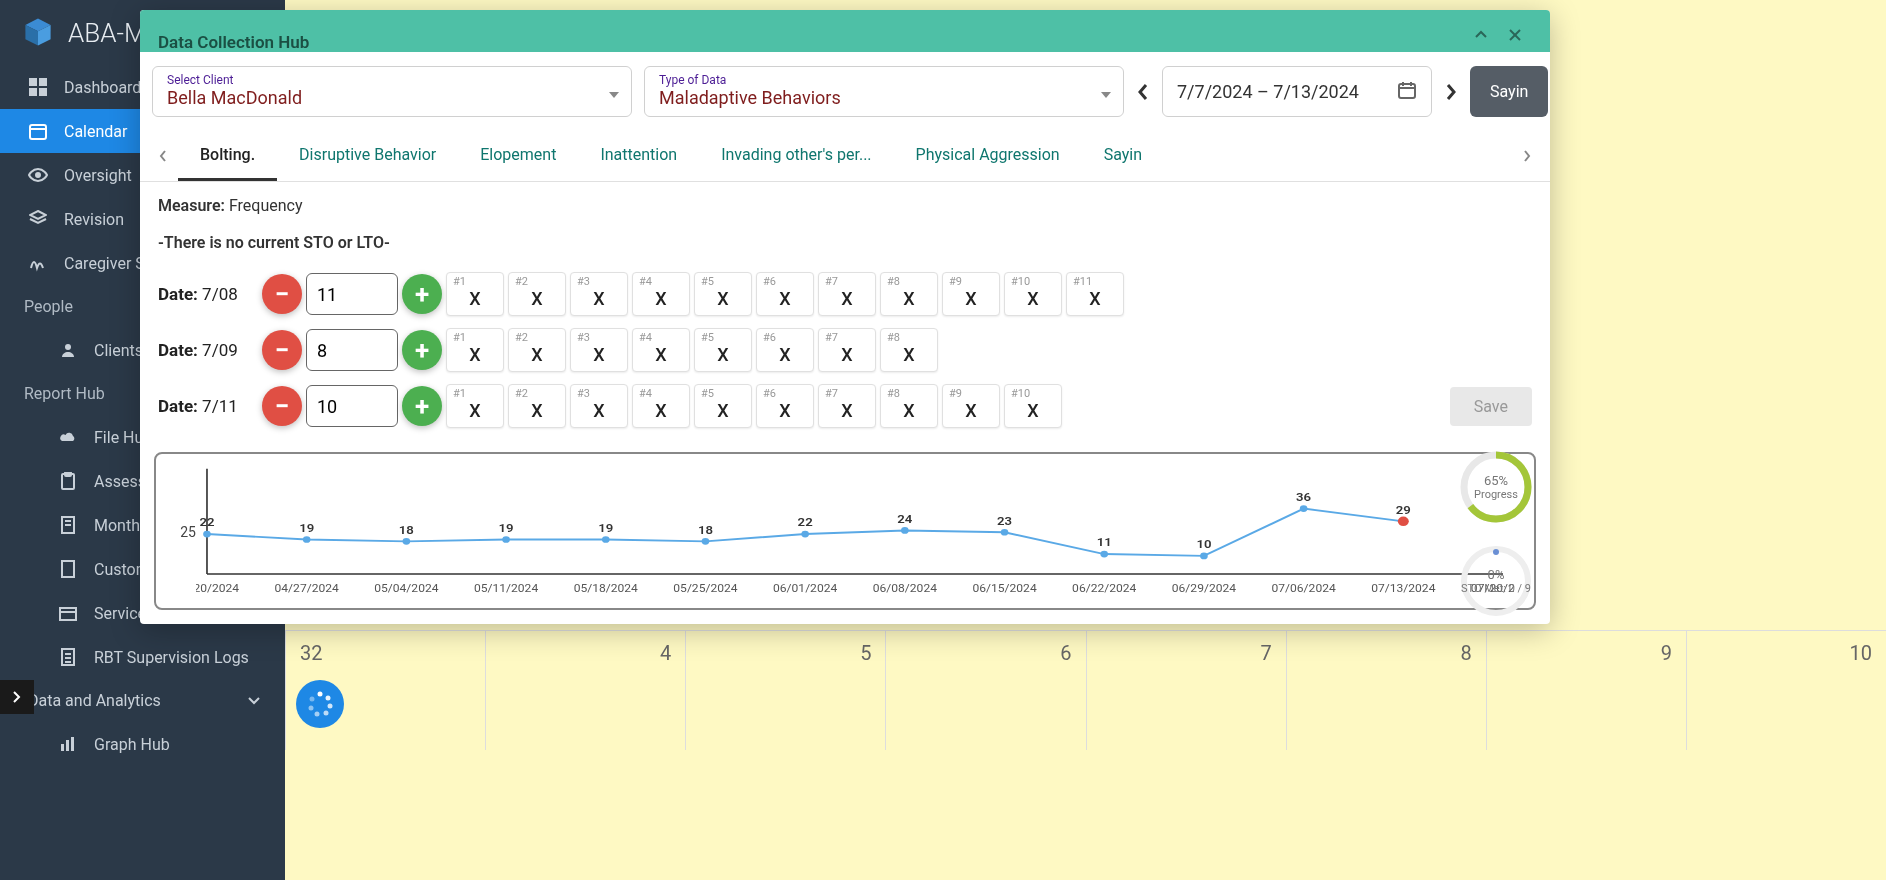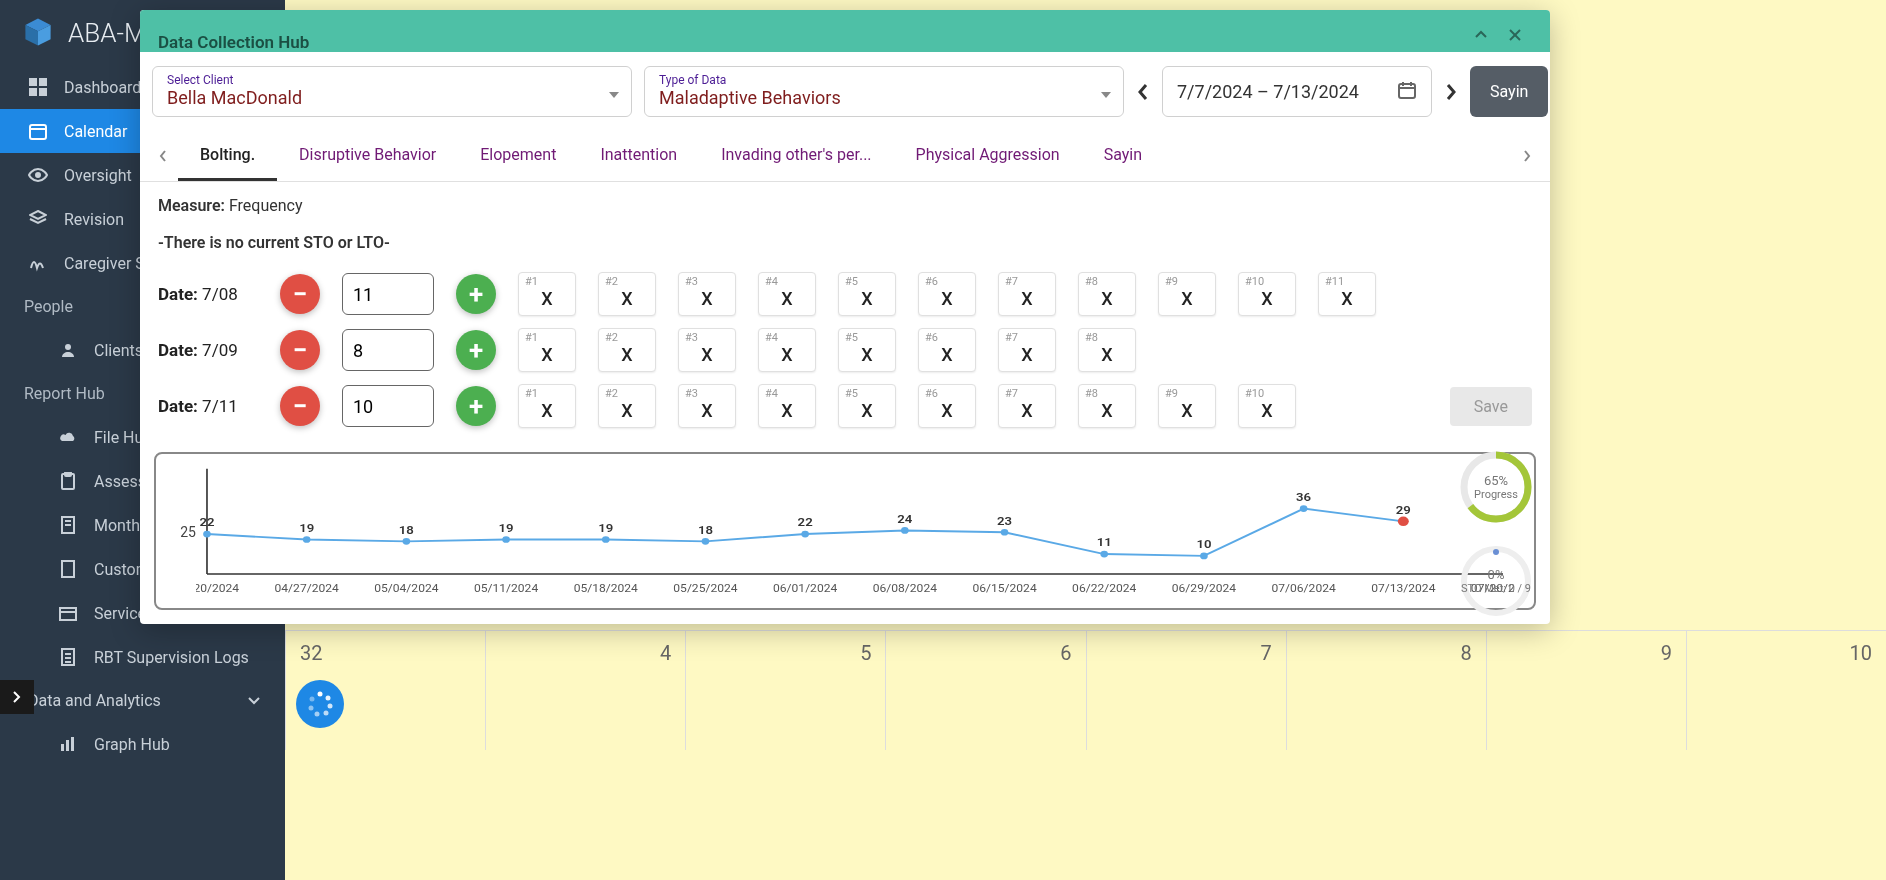--- a/index.html
+++ b/index.html
@@ -39,30 +39,30 @@
 .sel-type { flex: 0 0 480px; }
 .date-nav-btn { width: 40px; display: flex; align-items: center; justify-content: center; cursor: pointer; font-size: 22px; color: #333; }
 .date-range-wrap { flex: 0 0 270px; border: 1px solid #d0d0d0; border-radius: 6px; display: flex; align-items: center; padding: 0 14px; position: relative; gap: 24px; }
 .date-range-text { font-size: 18px; color: #333; flex: 1; }
 .cal-icon { color: #666; }
 .apply-btn { background: #555d66; color: #fff; border: none; border-radius: 6px; padding: 0 20px; font-size: 16px; cursor: pointer; }
 
 
 .tabs-row { display: flex; align-items: center; border-bottom: 1px solid #e0e0e0; padding: 0 8px; position: relative; }
 .tab-nav { width: 30px; height: 40px; display: flex; align-items: center; justify-content: center; color: #888; cursor: pointer; }
-.tab { padding: 14px 22px; font-size: 16px; color: #701a75; cursor: pointer; white-space: nowrap; }
+.tab { padding: 14px 22px; font-size: 16px; color: #0f766e; cursor: pointer; white-space: nowrap; }
 .tab.active { color: #222; border-bottom: 3px solid #333; font-weight: 500; }
 
 
 .measure-row { padding: 14px 18px; font-size: 16px; color: #333; display: flex; gap: 18px; flex-direction: column; }
 .measure-label { font-weight: 600; }
 .measure-sto { color: #333; font-weight: 600; }
 
 
-.entry-row { display: flex; align-items: center; gap: 22px; padding: 6px 18px; }
+.entry-row { display: flex; align-items: center; gap: 4px; padding: 6px 18px; }
 .date-label { font-size: 17px; color: #222; width: 100px; }
 .date-label b { font-weight: 700; }
 .circ-btn { width: 40px; height: 40px; border-radius: 50%; display: flex; align-items: center; justify-content: center; color: #fff; font-size: 26px; font-weight: 700; cursor: pointer; box-shadow: 0 2px 6px rgba(0,0,0,.25); }
 .circ-minus { background: #e04f44; }
 .circ-plus { background: #4caf50; }
 .count-input { width: 92px; height: 42px; border: 1px solid #666; border-radius: 6px; font-size: 18px; padding: 0 10px; }
 .xbox { width: 58px; height: 44px; border: 1px solid #e0e0e0; border-radius: 4px; background: #fff; padding: 2px 6px; box-shadow: 0 1px 2px rgba(0,0,0,.08); }
 .xbox .num { font-size: 11px; color: #999; }
 .xbox .xv { font-size: 18px; color: #222; text-align: center; font-weight: 500; }
 .save-btn { margin-left: auto; background: #e8e8e8; color: #999; border: none; border-radius: 4px; padding: 10px 24px; font-size: 16px; }

